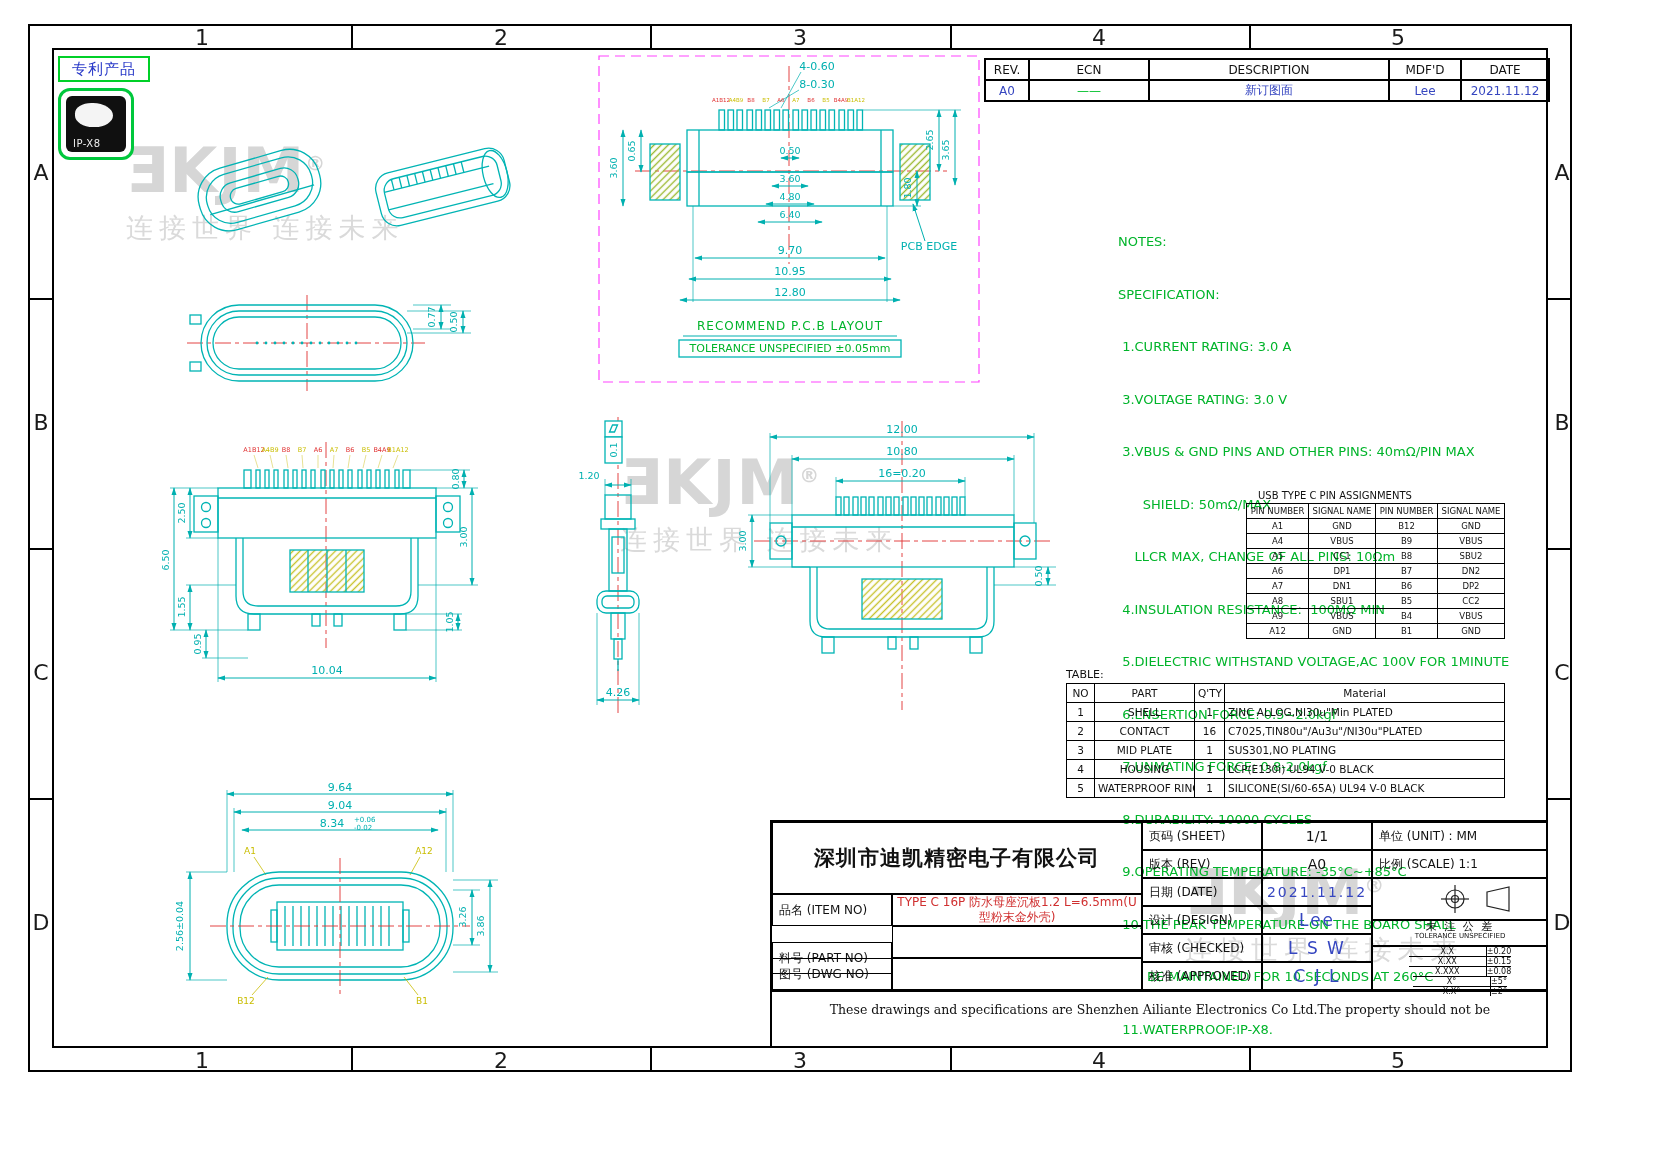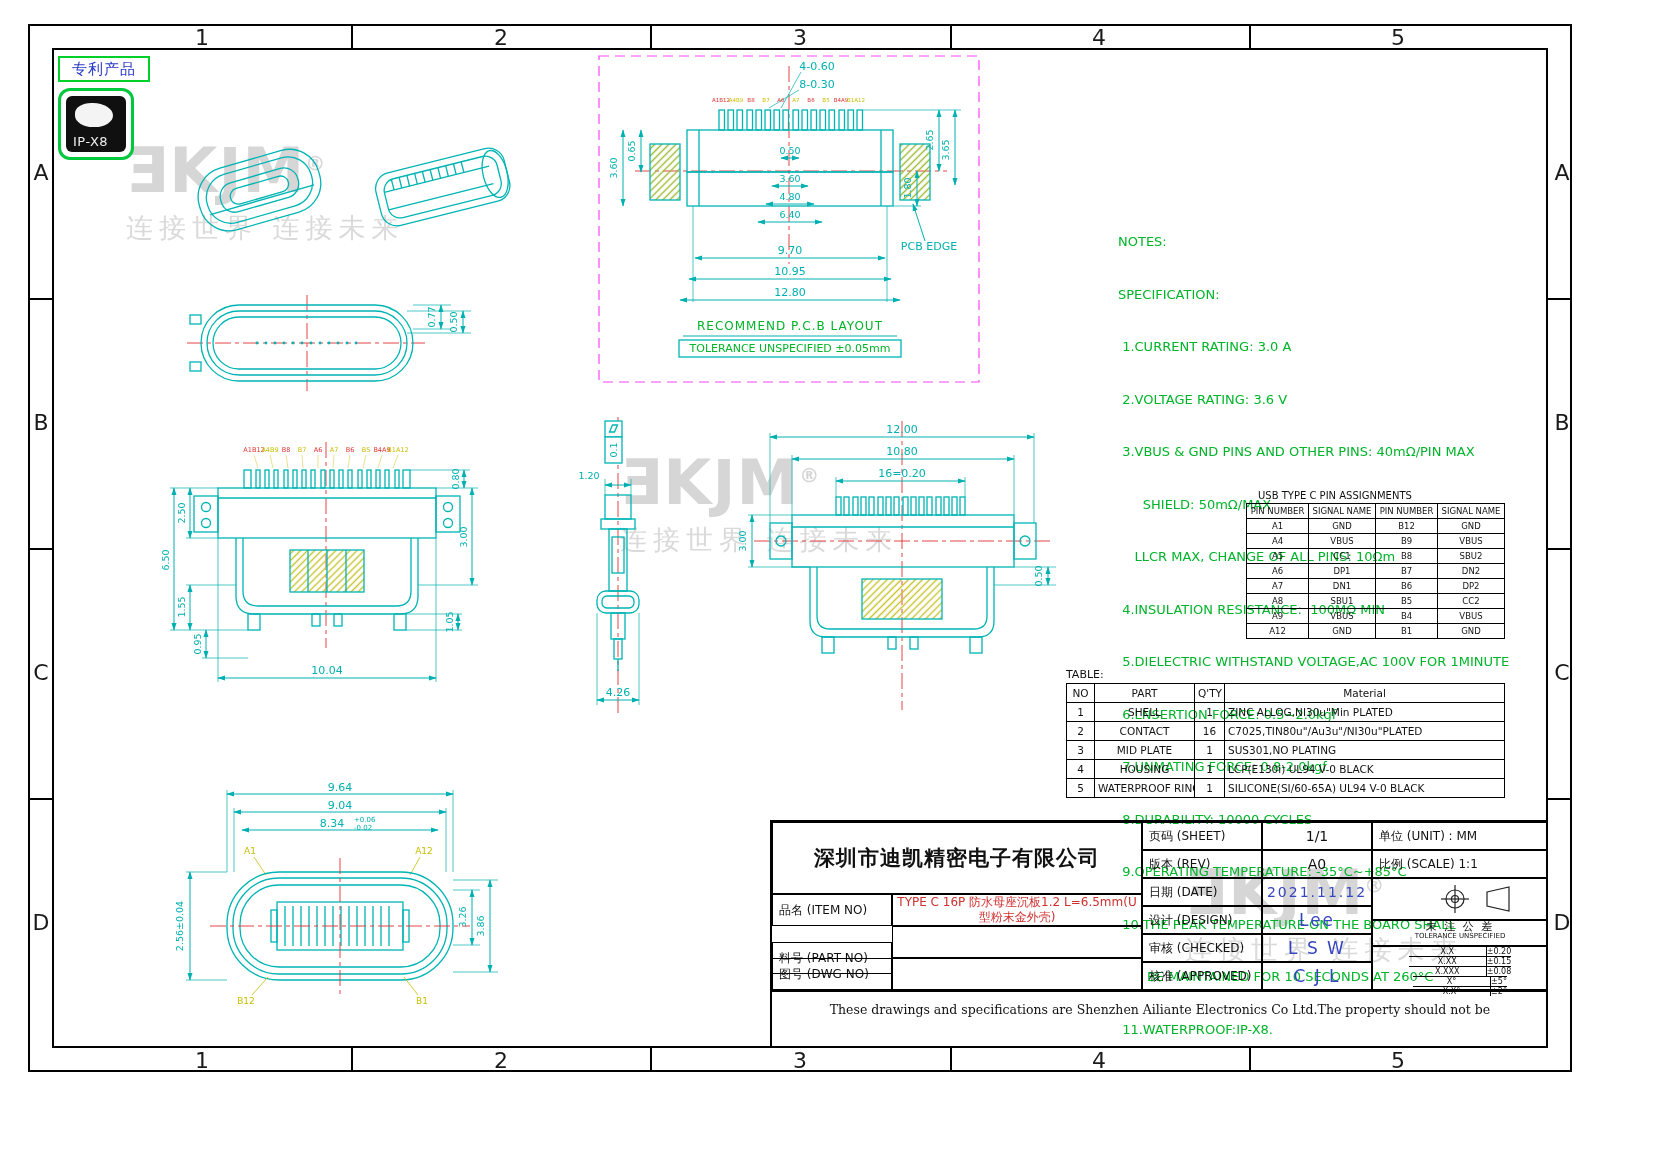--- a/index.html
+++ b/index.html
@@ -16,21 +16,21 @@
   .grid-label { position:absolute; font-size:22px; color:#1a1a1a; width:24px; text-align:center; }
 
   
   .patent-box { position:absolute; left:58px; top:56px; width:92px; height:26px; border:2px solid #00d028;
                 color:#2838c8; font-size:15px; display:flex; align-items:center; justify-content:center; letter-spacing:1px; }
   .ip-box { position:absolute; left:58px; top:88px; width:76px; height:72px; border:3px solid #00c83c;
             border-radius:12px; padding:5px; background:#fff; }
   .ip-inner { width:100%; height:100%; background:#101010; border-radius:6px; position:relative; }
   .ip-blob { position:absolute; left:9px; top:7px; width:38px; height:24px; background:#f4f4f4;
              border-radius:45% 55% 50% 50%; }
-  .ip-text { position:absolute; left:7px; bottom:3px; color:#eee; font-size:13px; letter-spacing:0.5px; }
+  .ip-text { position:absolute; left:7px; bottom:3px; color:#eee; font-size:10px; letter-spacing:0.5px; }
 
   
   .wm { position:absolute; color:#d6d6d6; pointer-events:none; }
   .wm-logo { font-size:62px; font-weight:bold; line-height:1; letter-spacing:1px; }
   .wm-logo .reg { font-size:20px; vertical-align:super; }
   .wm-slogan { font-size:27px; letter-spacing:6px; margin-top:8px; color:#dadada; }
 
   
   .rev-table { position:absolute; left:984px; top:58px; width:564px; border-collapse:collapse; table-layout:fixed; }
   .rev-table th, .rev-table td { border:2px solid #000; height:21px; font-size:12px; font-weight:normal;
@@ -555,26 +555,51 @@
     <line class="dext" x1="303" y1="100" x2="348" y2="100"></line>
     <line class="dext" x1="303" y1="192" x2="348" y2="192"></line>
     <line class="dln" x1="340" y1="100" x2="340" y2="192" marker-start="url(#ar)" marker-end="url(#ar)"></line>
     <text class="dimtxt-s" transform="rotate(-90 334 146)" x="334" y="146">3.86</text>
     <text class="ply2" x="96" y="224">B12</text>
     <line class="ylr" x1="102" y1="215" x2="118" y2="197"></line>
     <text class="ply2" x="272" y="224">B1</text>
     <line class="ylr" x1="268" y1="215" x2="254" y2="197"></line>
   </svg>
 
+  <table class="rev-table">
+    <colgroup>
+        <col style="width:44px">
+        <col style="width:120px">
+        <col style="width:240px">
+        <col style="width:72px">
+        <col style="width:88px">
+      </colgroup>
+    <tbody>
+        <tr>
+      <th>REV.</th>
+      <th>ECN</th>
+      <th>DESCRIPTION</th>
+      <th>MDF'D</th>
+      <th>DATE</th>
+    </tr>
+    <tr>
+      <td class="blue">A0</td>
+      <td class="ecn-green">——</td>
+      <td class="blue">新订图面</td>
+      <td class="blue">Lee</td>
+      <td class="blue">2021.11.12</td>
+    </tr>
+  </tbody>
+    </table>
 
   <div class="notes">
     <div>NOTES:</div>
     <div>SPECIFICATION:</div>
     <div> 1.CURRENT RATING: 3.0 A</div>
-    <div> 2.VOLTAGE RATING: 3.6 V</div>
+    <div> 3.VOLTAGE RATING: 3.0 V</div>
     <div> 3.VBUS &amp; GND PINS AND OTHER PINS: 40mΩ/PIN MAX</div>
     <div>      SHIELD: 50mΩ/MAX</div>
     <div>    LLCR MAX, CHANGE OF ALL PINS: 10Ωm</div>
     <div> 4.INSULATION RESISTANCE:  100MΩ MIN</div>
     <div> 5.DIELECTRIC WITHSTAND VOLTAGE,AC 100V FOR 1MINUTE</div>
     <div> 6.LNSERTION FORCE: 0.5~2.0kgf</div>
     <div> 7.UNMATING FORCE: 0.8-2.0kgf</div>
     <div> 8.DURABILITY: 10000 CYCLES</div>
     <div> 9.OPERATING TEMPERATURE: -35°C~+85°C</div>
     <div> 10.THE PEAK TEMPERATURE ON THE BOARO SHALL</div>

